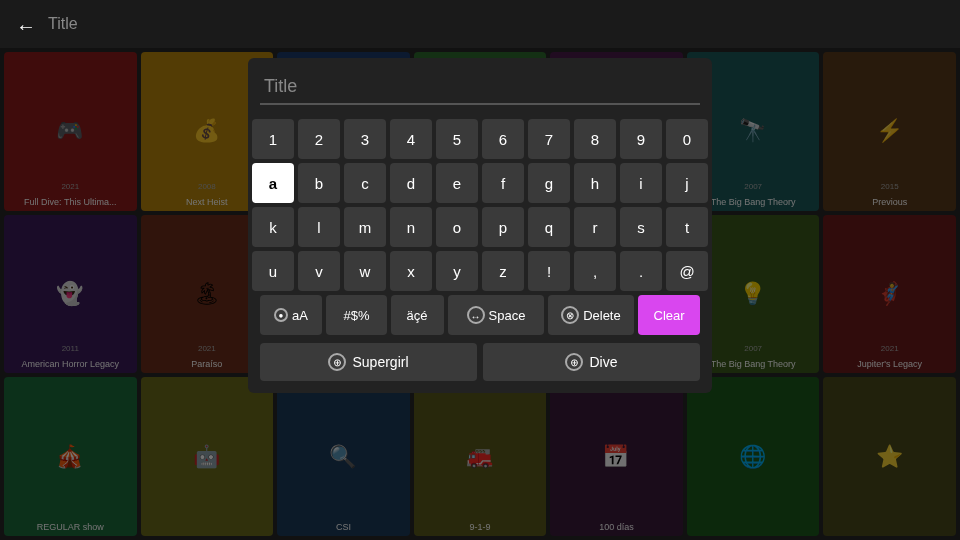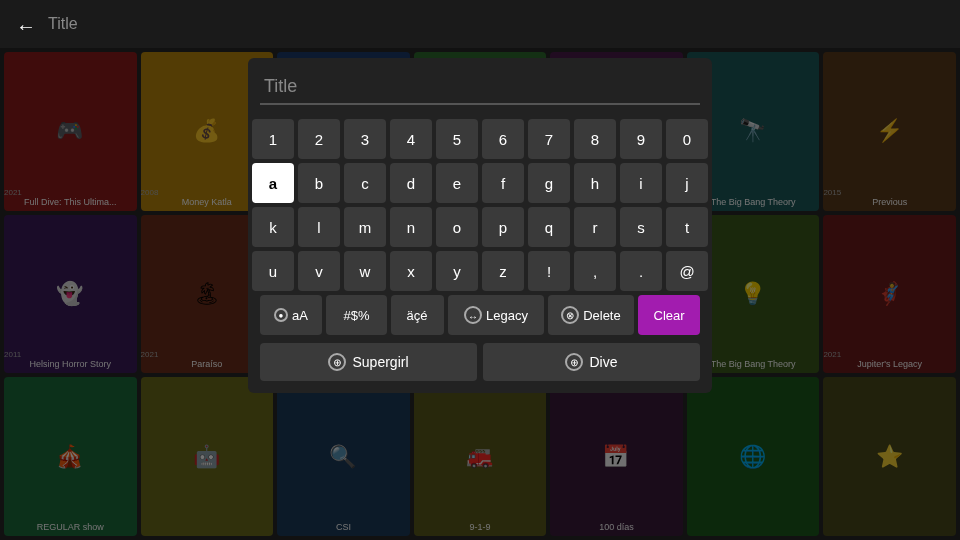--- a/index.html
+++ b/index.html
@@ -59,23 +59,23 @@
       font-size: 9px;
       text-align: center;
       padding: 2px;
       position: absolute;
       bottom: 2px;
       width: 100%;
     }
     .poster-year {
       color: #aaa;
       font-size: 8px;
-      text-align: left;
+      text-align: center;
       position: absolute;
-      bottom: 14px;
+      bottom: 20px;
       width: 100%;
     }
     .poster-bg {
       width: 100%;
       height: 100%;
       display: flex;
       align-items: center;
       justify-content: center;
       font-size: 22px;
     }
@@ -147,21 +147,21 @@
       display: flex;
       align-items: center;
       justify-content: center;
       font-size: 13px;
       gap: 4px;
       padding: 0 10px;
     }
     .kb-special-key.space { width: 110px; }
     .kb-special-key.delete { width: 100px; }
     .kb-special-key.clear {
-      background: #a21caf;
+      background: #d946ef;
       color: #fff;
       width: 70px;
     }
     .kb-special-key.case { width: 70px; }
     .kb-special-key.symbols { width: 70px; }
     .kb-special-key.accents { width: 60px; padding-left: 8px; }
 
     .kb-nav-row {
       display: flex;
       gap: 6px;
@@ -232,21 +232,21 @@
 </div>
 
 <div class="poster-grid" id="poster-grid">
 <div class="poster p1">
     <div class="poster-bg">🎮</div>
     <div class="poster-title">Full Dive: This Ultima...</div>
     <div class="poster-year">2021</div>
   </div>
     <div class="poster p2">
     <div class="poster-bg">💰</div>
-    <div class="poster-title">Money Katla</div>
+    <div class="poster-title">Next Heist</div>
     <div class="poster-year">2008</div>
   </div>
     <div class="poster p3">
     <div class="poster-bg">🌋</div>
     <div class="poster-title">Katla</div>
     <div class="poster-year">2021</div>
   </div>
     <div class="poster p4">
     <div class="poster-bg">🐺</div>
     <div class="poster-title"></div>
@@ -262,21 +262,21 @@
     <div class="poster-title">The Big Bang Theory</div>
     <div class="poster-year">2007</div>
   </div>
     <div class="poster p7">
     <div class="poster-bg">⚡</div>
     <div class="poster-title">Previous</div>
     <div class="poster-year">2015</div>
   </div>
     <div class="poster p8">
     <div class="poster-bg">👻</div>
-    <div class="poster-title">Helsing Horror Story</div>
+    <div class="poster-title">American Horror Legacy</div>
     <div class="poster-year">2011</div>
   </div>
     <div class="poster p9">
     <div class="poster-bg">🏝</div>
     <div class="poster-title">Paraíso</div>
     <div class="poster-year">2021</div>
   </div>
     <div class="poster p10">
     <div class="poster-bg">❄️</div>
     <div class="poster-title">Katla</div>
@@ -402,21 +402,21 @@
       <span>aA</span>
     </button>
     <button class="kb-special-key symbols">
       <span>#$%</span>
     </button>
     <button class="kb-special-key accents">
       <span>äçé</span>
     </button>
     <button class="kb-special-key space">
       <span class="circle-icon">↔</span>
-      <span>Legacy</span>
+      <span>Space</span>
     </button>
     <button class="kb-special-key delete">
       <span class="circle-icon">⊗</span>
       <span>Delete</span>
     </button>
     <button class="kb-special-key clear">
       <span>Clear</span>
     </button>
   </div>
 

